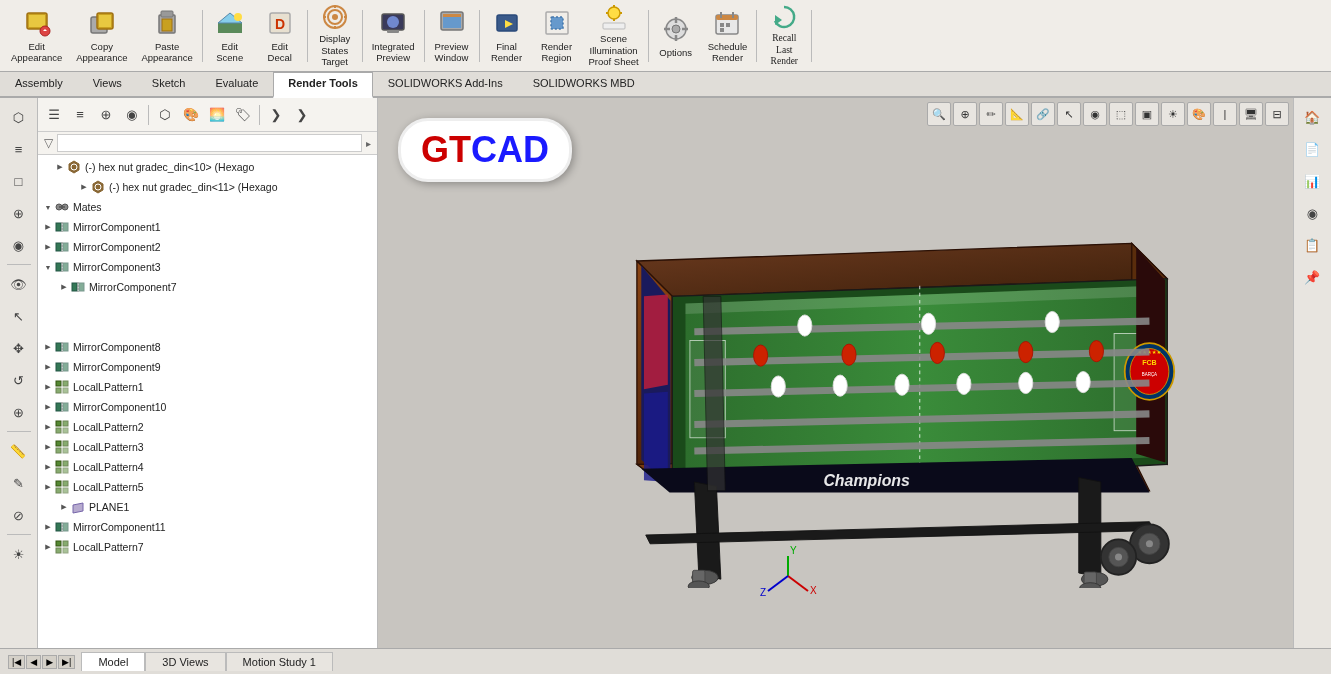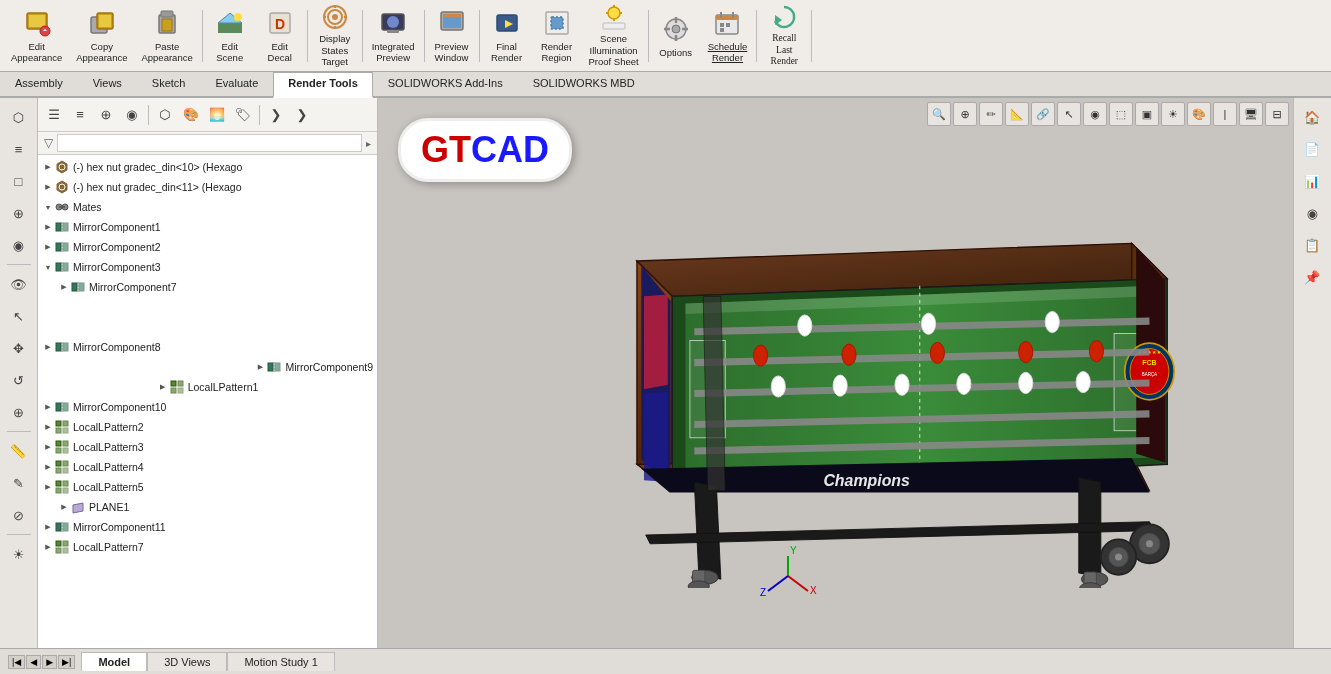--- a/index.html
+++ b/index.html
@@ -250,21 +250,21 @@
       padding: 3px 16px;
       font-size: 11px;
       cursor: pointer;
       border: 1px solid #bbb;
       border-bottom: none;
       background: #e8e5e0;
       color: #222;
     }
     .status-tab.active {
       background: #fff;
-      font-weight: 700;
+      font-weight: 400;
     }
 
     
     #axis {
       position: absolute;
       bottom: 30px;
       left: 30px;
     }
 
     
@@ -434,21 +434,21 @@
         <svg width="28" height="28" viewBox="0 0 28 28">
           <rect x="3" y="6" width="22" height="19" rx="2" fill="#e8e8e8" stroke="#888" stroke-width="1.5"></rect>
           <rect x="3" y="6" width="22" height="5" fill="#c84" rx="2"></rect>
           <line x1="8" y1="3" x2="8" y2="9" stroke="#888" stroke-width="2"></line>
           <line x1="20" y1="3" x2="20" y2="9" stroke="#888" stroke-width="2"></line>
           <rect x="7" y="14" width="4" height="4" fill="#888"></rect>
           <rect x="13" y="14" width="4" height="4" fill="#888"></rect>
           <rect x="7" y="19" width="4" height="4" fill="#888"></rect>
         </svg>
       </div>
-      <div class="btn-label" style="white-space: pre-line; text-decoration: underline;">Schedule
+      <div class="btn-label" style="white-space: pre-line;">Schedule
 Render</div>
     </div>
     <div class="toolbar-sep"></div>
     <div class="toolbar-btn">
       <div class="btn-icon">
         <svg width="28" height="28" viewBox="0 0 28 28">
           <path d="M14 4 A10 10 0 1 1 5 18" fill="none" stroke="#4a8" stroke-width="2.5"></path>
           <polygon points="5,12 5,22 12,17" fill="#4a8"></polygon>
         </svg>
       </div>
@@ -505,33 +505,33 @@
         <div style="width: 1px; height: 20px; background: rgb(187, 187, 187); margin: 0px 2px;"></div>
         <div class="sidebar-icon-btn">❯</div>
         <div class="sidebar-icon-btn">❯</div>
       </div>
     <div id="filter-bar">
       <span style="color:#666;font-size:12px;">▽</span>
       <input type="text" placeholder="" style="flex: 1 1 0%;">
       <span style="color:#666;font-size:10px;">▸</span>
     </div>
     <div id="tree">
-    <div class="tree-item" style="padding-left: 4px;">
+    <div class="tree-item" style="padding-left: 4px; margin-left: 12px;">
           <span class="tree-arrow">
             <span style="font-size:7px;color:#555">▶</span>
           </span>
           <span class="tree-icon">
             <svg width="14" height="14" viewBox="0 0 14 14">
               <polygon points="7,1 12,4 12,10 7,13 2,10 2,4" fill="#886633" stroke="#886633" stroke-width="1"></polygon>
               <circle cx="7" cy="7" r="3" fill="none" stroke="#fff" stroke-width="1"></circle>
             </svg>
           </span>
           <span class="tree-label">(-) hex nut gradec_din&lt;10&gt; (Hexago</span>
         </div>
-        <div class="tree-item" style="padding-left: 4px;">
+        <div class="tree-item" style="padding-left: 4px; margin-left: 36px;">
           <span class="tree-arrow">
             <span style="font-size:7px;color:#555">▶</span>
           </span>
           <span class="tree-icon">
             <svg width="14" height="14" viewBox="0 0 14 14">
               <polygon points="7,1 12,4 12,10 7,13 2,10 2,4" fill="#886633" stroke="#886633" stroke-width="1"></polygon>
               <circle cx="7" cy="7" r="3" fill="none" stroke="#fff" stroke-width="1"></circle>
             </svg>
           </span>
           <span class="tree-label">(-) hex nut gradec_din&lt;11&gt; (Hexago</span>
@@ -607,34 +607,34 @@
           </span>
           <span class="tree-icon">
             <svg width="14" height="14" viewBox="0 0 14 14">
               <rect x="1" y="3" width="5" height="8" fill="#337755" stroke="#225544" stroke-width="1"></rect>
               <rect x="8" y="3" width="5" height="8" fill="#337755" stroke="#225544" stroke-width="1" opacity="0.6"></rect>
               <line x1="7" y1="2" x2="7" y2="12" stroke="#888" stroke-width="1" stroke-dasharray="2,1"></line>
             </svg>
           </span>
           <span class="tree-label">MirrorComponent8</span>
         </div>
-        <div class="tree-item" style="padding-left: 4px; justify-content: flex-end;">
+        <div class="tree-item" style="padding-left: 4px;">
           <span class="tree-arrow">
             <span style="font-size:7px;color:#555">▶</span>
           </span>
           <span class="tree-icon">
             <svg width="14" height="14" viewBox="0 0 14 14">
               <rect x="1" y="3" width="5" height="8" fill="#337755" stroke="#225544" stroke-width="1"></rect>
               <rect x="8" y="3" width="5" height="8" fill="#337755" stroke="#225544" stroke-width="1" opacity="0.6"></rect>
               <line x1="7" y1="2" x2="7" y2="12" stroke="#888" stroke-width="1" stroke-dasharray="2,1"></line>
             </svg>
           </span>
           <span class="tree-label">MirrorComponent9</span>
         </div>
-        <div class="tree-item" style="padding-left: 4px; justify-content: center;">
+        <div class="tree-item" style="padding-left: 4px;">
           <span class="tree-arrow">
             <span style="font-size:7px;color:#555">▶</span>
           </span>
           <span class="tree-icon">
             <svg width="14" height="14" viewBox="0 0 14 14">
               <rect x="1" y="1" width="5" height="5" fill="#558833" stroke="#335511" stroke-width="1"></rect>
               <rect x="8" y="1" width="5" height="5" fill="#558833" stroke="#335511" stroke-width="1" opacity="0.7"></rect>
               <rect x="1" y="8" width="5" height="5" fill="#558833" stroke="#335511" stroke-width="1" opacity="0.7"></rect>
               <rect x="8" y="8" width="5" height="5" fill="#558833" stroke="#335511" stroke-width="1" opacity="0.5"></rect>
             </svg>

